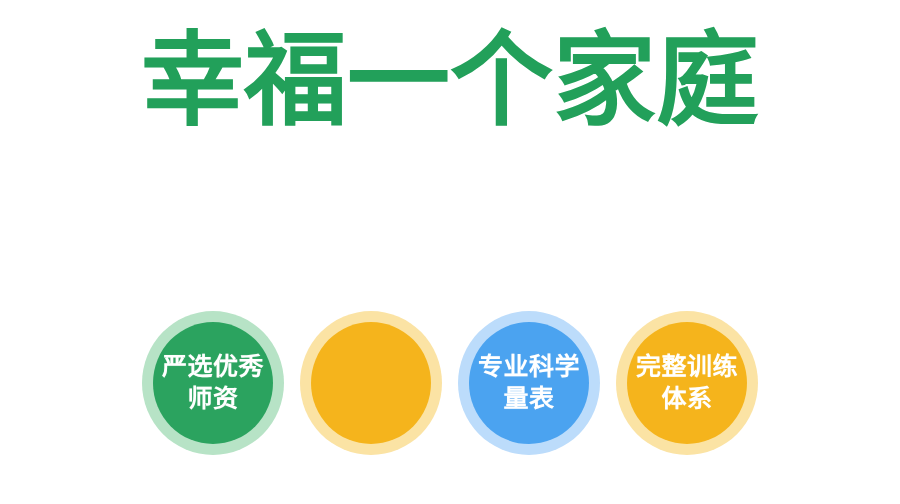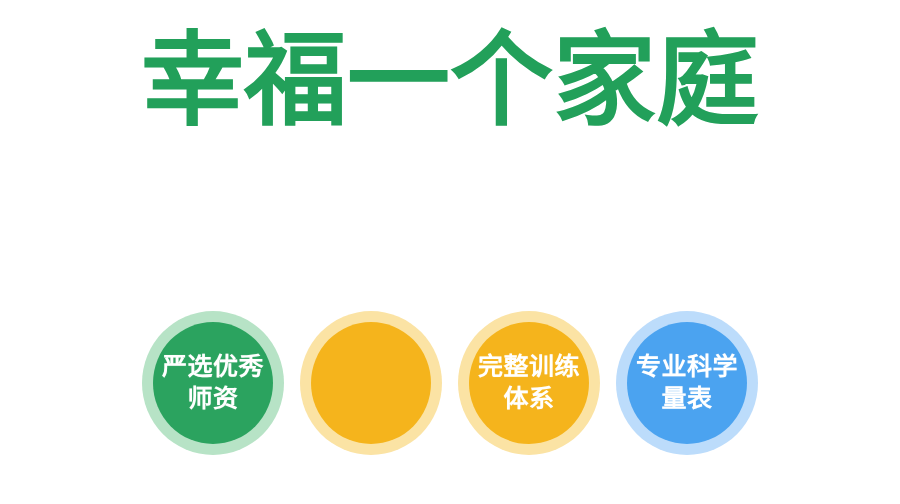--- a/index.html
+++ b/index.html
@@ -133,27 +133,27 @@
       <span class="badge-halo"></span>
       <span class="badge-disc"></span>
       <span class="badge-label">严选优秀师资</span>
     </div>
 
     <div class="badge" data-variant="amber">
       <span class="badge-halo"></span>
       <span class="badge-disc"></span>
     </div>
 
+    <div class="badge" data-variant="blue">
+      <span class="badge-halo"></span>
+      <span class="badge-disc"></span>
+      <span class="badge-label">专业科学量表</span>
+    </div>
+
     <div class="badge" data-variant="amber">
       <span class="badge-halo"></span>
       <span class="badge-disc"></span>
       <span class="badge-label">完整训练体系</span>
-    </div>
-
-    <div class="badge" data-variant="blue">
-      <span class="badge-halo"></span>
-      <span class="badge-disc"></span>
-      <span class="badge-label">专业科学量表</span>
     </div>
 
   </div>
 
 </div>
 
 </body></html>

